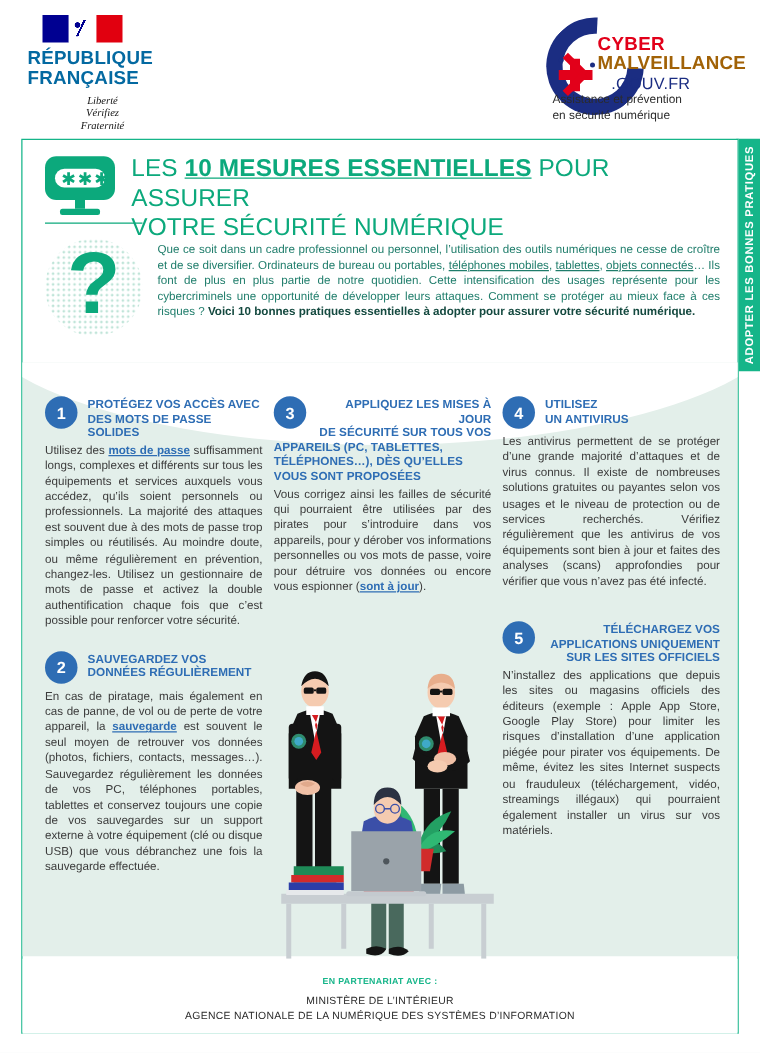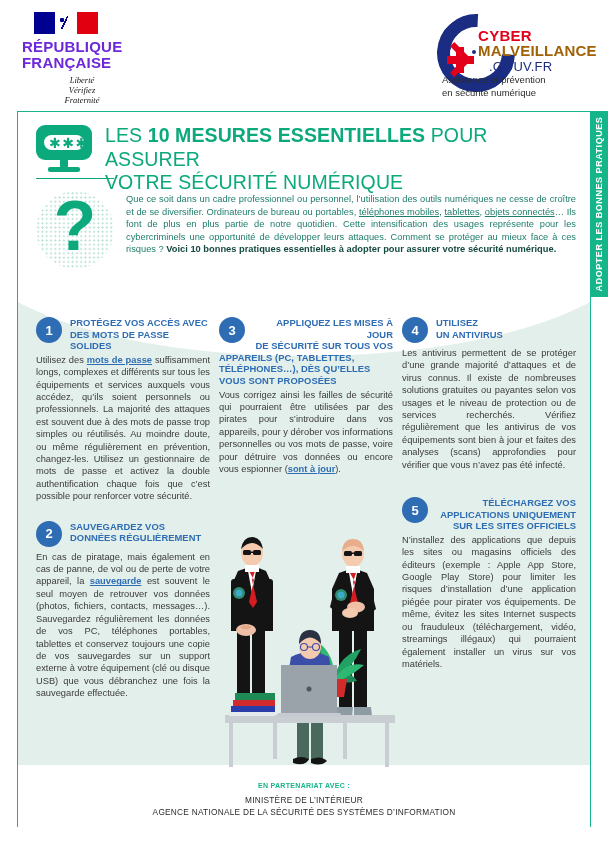--- a/index.html
+++ b/index.html
@@ -19,21 +19,21 @@
   .flag .wh{width:22px;background:#fff;position:relative;}
   .flag .rd{width:21px;background:#E1000F;}
   .flag .wh:after{
     content:"";position:absolute;left:3px;top:4px;width:14px;height:13px;
     background:
       radial-gradient(circle at 4px 4px,#000091 2px,transparent 2.5px),
       linear-gradient(115deg,transparent 44%,#000091 44%,#000091 53%,transparent 53%);
   }
   .rf-name{
     margin-top:5px;font-weight:700;font-size:15px;line-height:15.5px;
-    letter-spacing:.2px;color:#6d28d9;
+    letter-spacing:.2px;color:#0369a1;
   }
   .rf-motto{
     margin-top:5px;font-family:"Liberation Serif","DejaVu Serif",serif;
     font-style:italic;font-size:8.5px;line-height:10px;color:#161616;text-align:center;
   }
 
   .cm-logo{position:absolute;left:437px;top:14px;width:150px;height:82px;}
   .cm-c{
     position:absolute;left:0;top:0;width:52px;height:52px;border-radius:50%;
     border:13px solid #1B2D82;border-right-color:transparent;
@@ -91,21 +91,21 @@
   .mon-stars{
     position:absolute;left:13px;top:11px;width:30px;height:14px;color:#0CA97C;
     font-size:14px;letter-spacing:1.5px;line-height:14px;font-weight:700;
   }
   .mon-neck{position:absolute;left:24px;top:35px;width:8px;height:7px;background:#0CA97C;}
   .mon-base{position:absolute;left:12px;top:42px;width:32px;height:5px;background:#0CA97C;border-radius:2px;}
   .ttl{
     color:#0CA97C;font-size:19.5px;line-height:23.5px;letter-spacing:.1px;font-weight:400;
     text-transform:uppercase;padding-top:1px;
   }
-  .ttl b{font-weight:700;}
+  .ttl b{font-weight:700;text-decoration:underline;}
   .ttl-rule{position:absolute;left:18px;top:66px;width:78px;height:1.4px;background:#0CA97C;}
 
   
   .intro{position:absolute;left:18px;top:79px;width:540px;display:flex;gap:12px;}
   .qmark{
     flex:0 0 78px;width:78px;height:78px;position:relative;
   }
   .qdots{
     position:absolute;inset:0;border-radius:50%;
     background-image:radial-gradient(#BFE4D8 1px, transparent 1.2px);
@@ -398,17 +398,17 @@
           <rect x="18" y="173" width="42" height="6" fill="#D12B2B"></rect>
           <rect x="16" y="179" width="44" height="6" fill="#2B3DA8"></rect>
           <rect x="14" y="185" width="46" height="4" fill="#E6E9EB"></rect>
         </g>
       </svg>
     </div>
 
     <div class="footer">
       <div class="f1">EN PARTENARIAT AVEC :</div>
       <div class="f2">MINISTÈRE DE L’INTÉRIEUR</div>
-      <div class="f3">AGENCE NATIONALE DE LA SÉCURITÉ DES SYSTÈMES D’INFORMATION</div>
+      <div class="f3">AGENCE NATIONALE DE LA NUMÉRIQUE DES SYSTÈMES D’INFORMATION</div>
     </div>
 
   </div>
 </div>
 
 </body></html>

